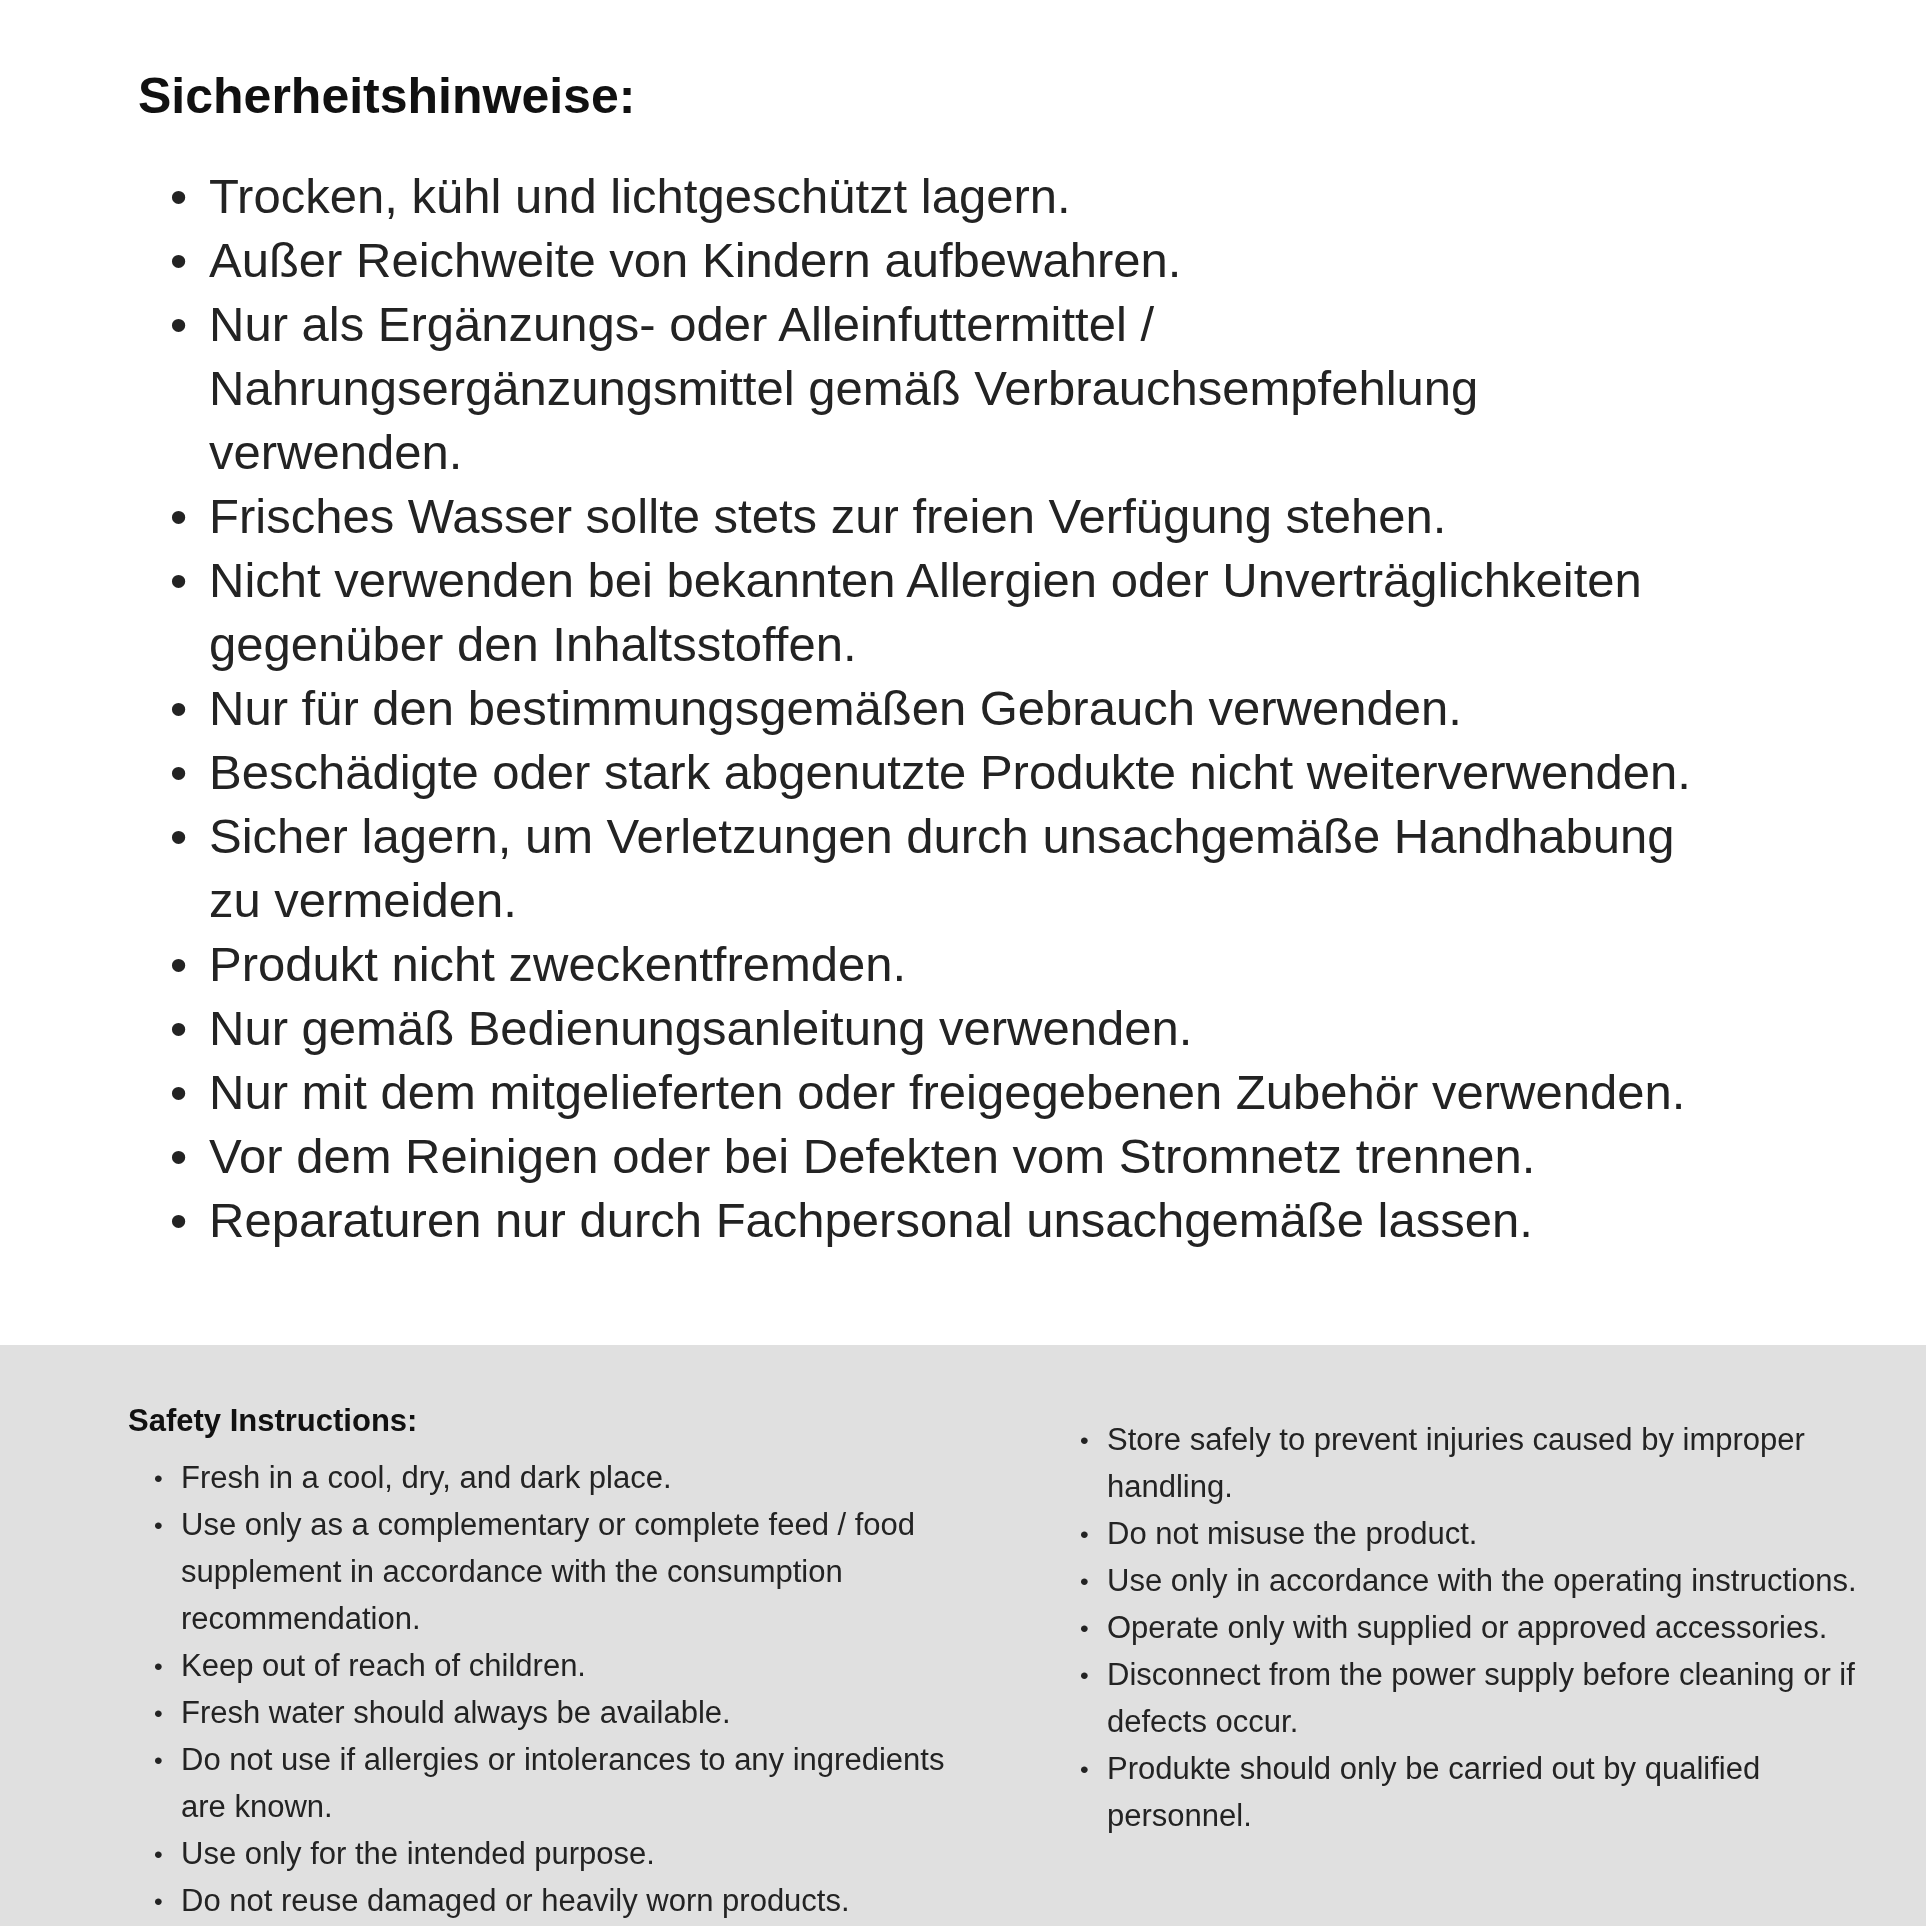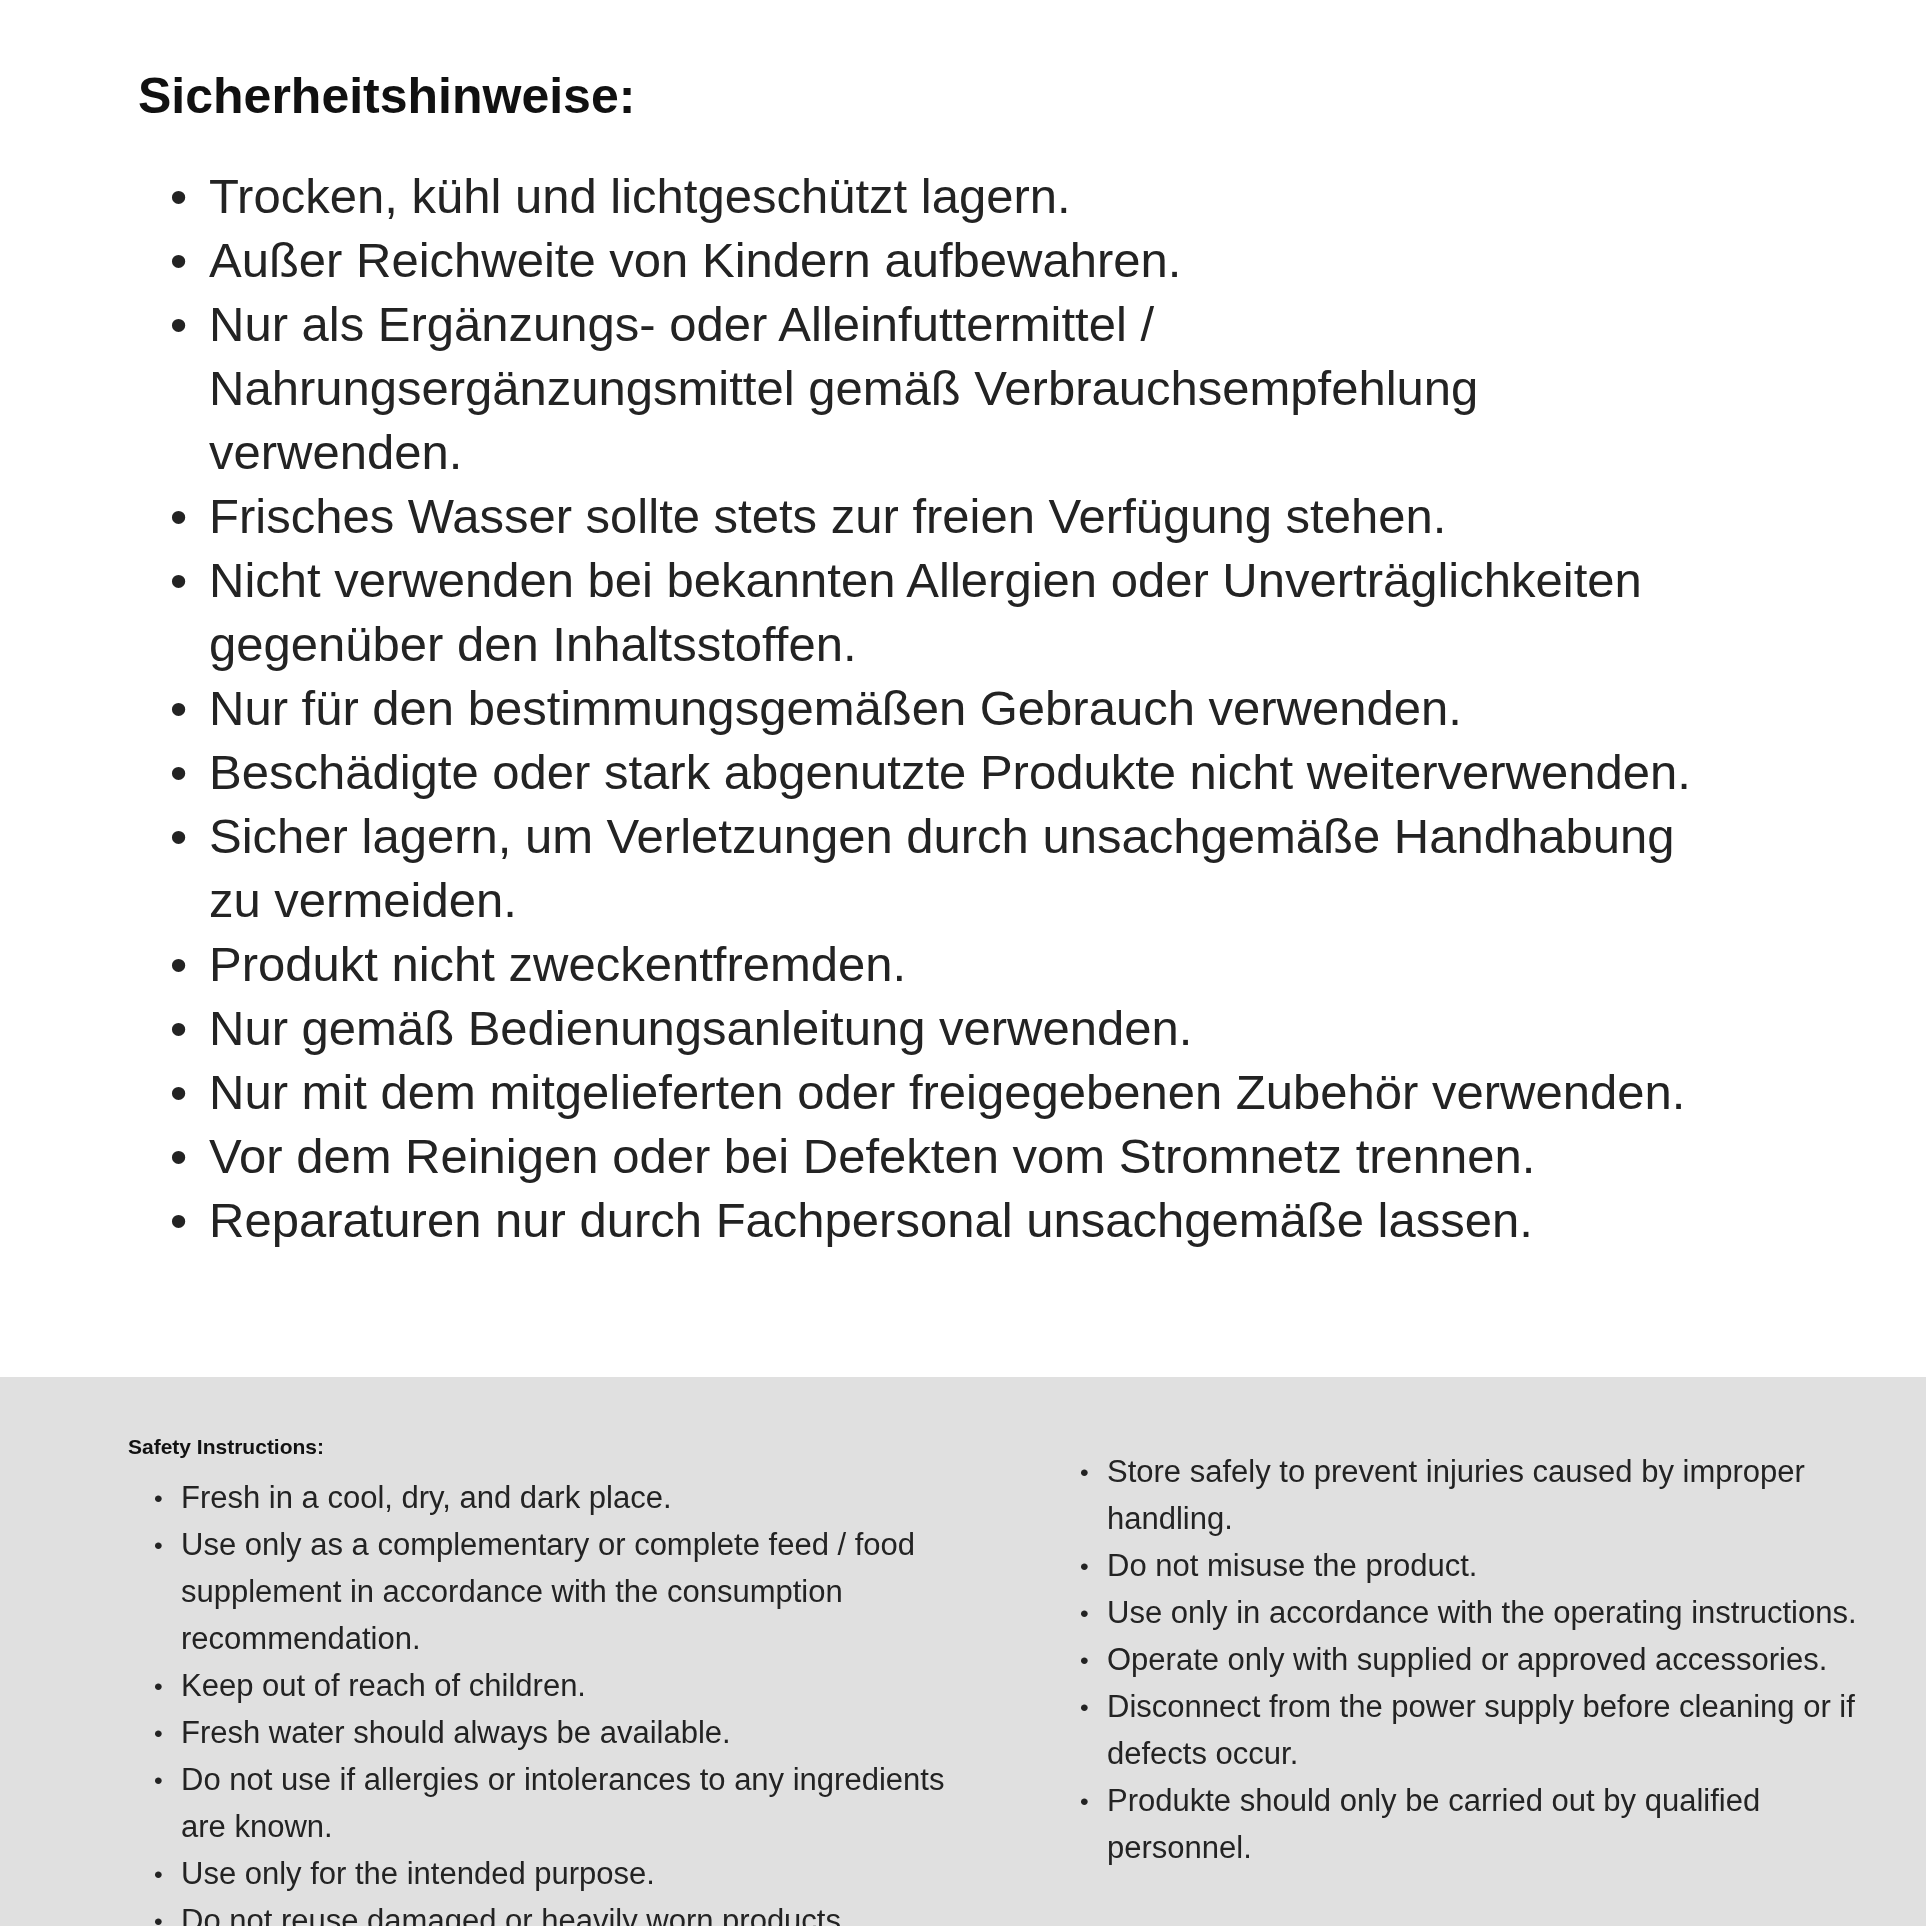--- a/index.html
+++ b/index.html
@@ -5,21 +5,21 @@
   * { box-sizing: border-box; }
   html, body { margin: 0; padding: 0; }
   body {
     width: 1926px;
     height: 1926px;
     background: #ffffff;
     font-family: "Liberation Sans", "DejaVu Sans", sans-serif;
     color: #212121;
     overflow: hidden;
   }
-  .page { width: 1926px; height: 1926px; display: flex; flex-direction: column; gap: 32px; }
+  .page { width: 1926px; height: 1926px; display: flex; flex-direction: column; }
 
   
   .german-section {
     height: 1345px;
     flex: 0 0 auto;
     padding: 67px 103px 0 138px;
   }
   .german-title {
     font-size: 50px;
     font-weight: 700;
@@ -51,21 +51,21 @@
   .english-section {
     flex: 1 1 auto;
     background: #e0e0e0;
     padding: 58px 90px 0 128px;
     display: flex;
     gap: 109px;
   }
   .col-left  { width: 835px; flex: 0 0 auto; }
   .col-right { width: 796px; flex: 0 0 auto; padding-top: 5.1px; }
   .english-title {
-    font-size: 21px;
+    font-size: 31px;
     font-weight: 700;
     color: #111111;
     margin: 0 0 15.4px 0;
   }
   .english-list {
     list-style: none;
     margin: 8px;
     padding: 0 0 0 18px;
   }
   .english-list li {

